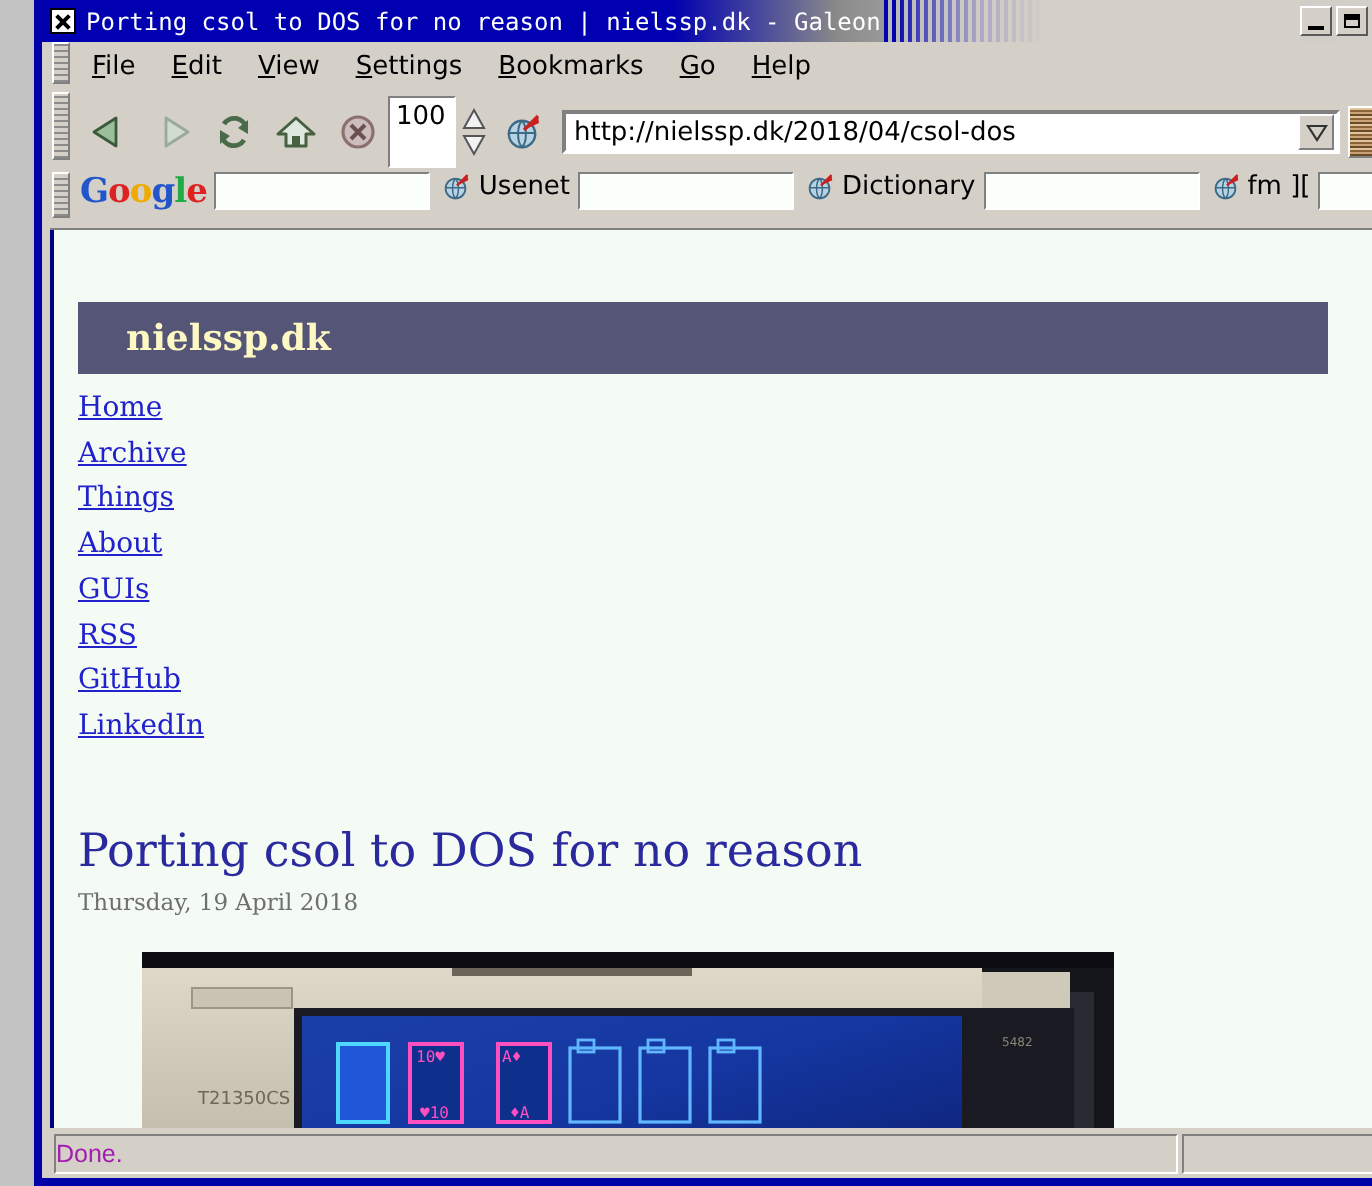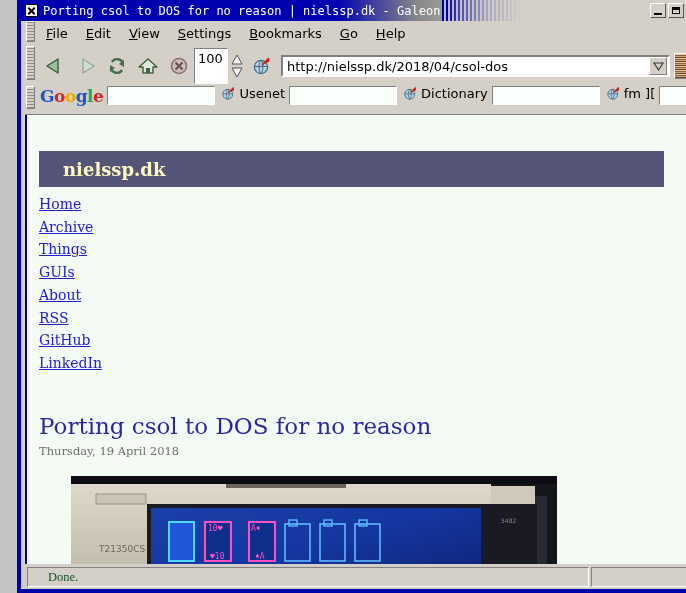--- a/index.html
+++ b/index.html
@@ -213,22 +213,22 @@
   .strack{flex:1 1 auto;}
   
   .statusbar{
     position:absolute;left:4px;top:564px;width:678px;height:25px;
     background:#d4d0c8;display:flex;align-items:center;
     box-sizing:border-box;padding:2px;gap:2px;
   }
   .status-main{
     flex:1 1 auto;height:20px;box-sizing:border-box;
     border:1px solid;border-color:#808080 #fff #fff #808080;
-    font-size:12.5px;color:#14532d;line-height:18px;padding-left:20px;
-    font-family:Liberation Serif, serif;
+    font-size:12.5px;color:#a21caf;line-height:18px;padding-left:0;
+    font-family:Liberation Sans, sans-serif;
   }
   .status-extra{
     width:110px;height:20px;box-sizing:border-box;
     border:1px solid;border-color:#808080 #fff #fff #808080;
   }
 </style>
 </head>
 <body>
 
 <div class="window">
@@ -372,22 +372,22 @@
     <div class="page">
 
       <div class="banner">
         <span>nielssp.dk</span>
       </div>
 
       <div class="navlist">
         <a href="#">Home</a>
         <a href="#">Archive</a>
         <a href="#">Things</a>
+        <a href="#">About</a>
         <a href="#">GUIs</a>
-        <a href="#">About</a>
         <a href="#">RSS</a>
         <a href="#">GitHub</a>
         <a href="#">LinkedIn</a>
       </div>
 
       <h1 class="post">Porting csol to DOS for no reason</h1>
       <div class="postdate">Thursday, 19 April 2018</div>
 
       <div class="photo">
         <svg width="486" height="132" viewBox="0 0 486 132">

